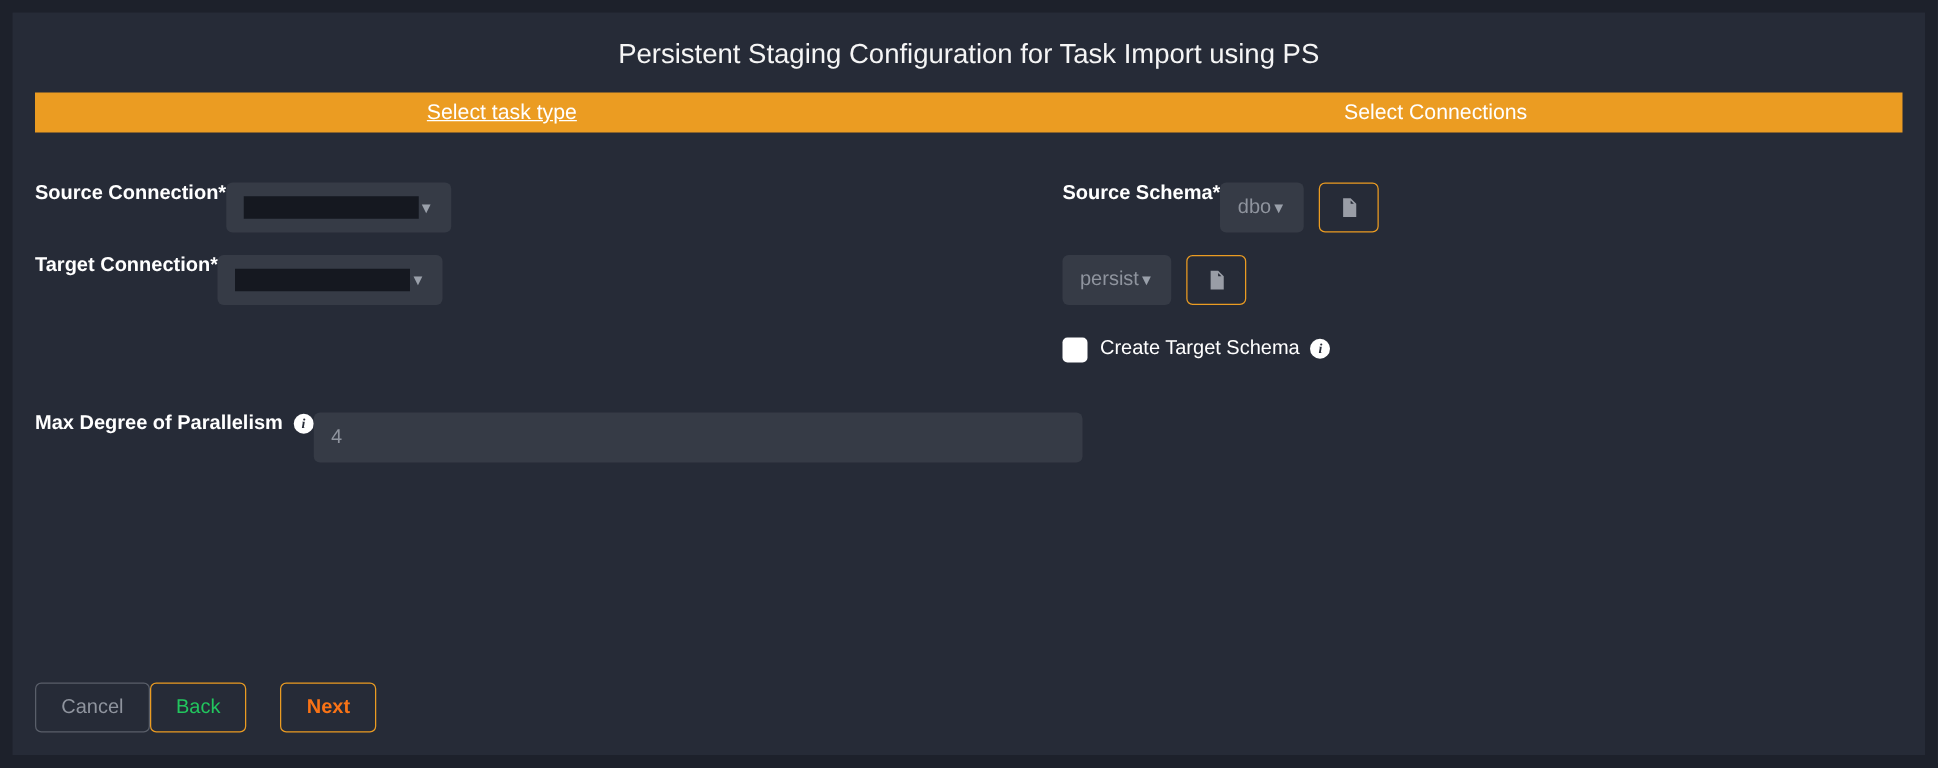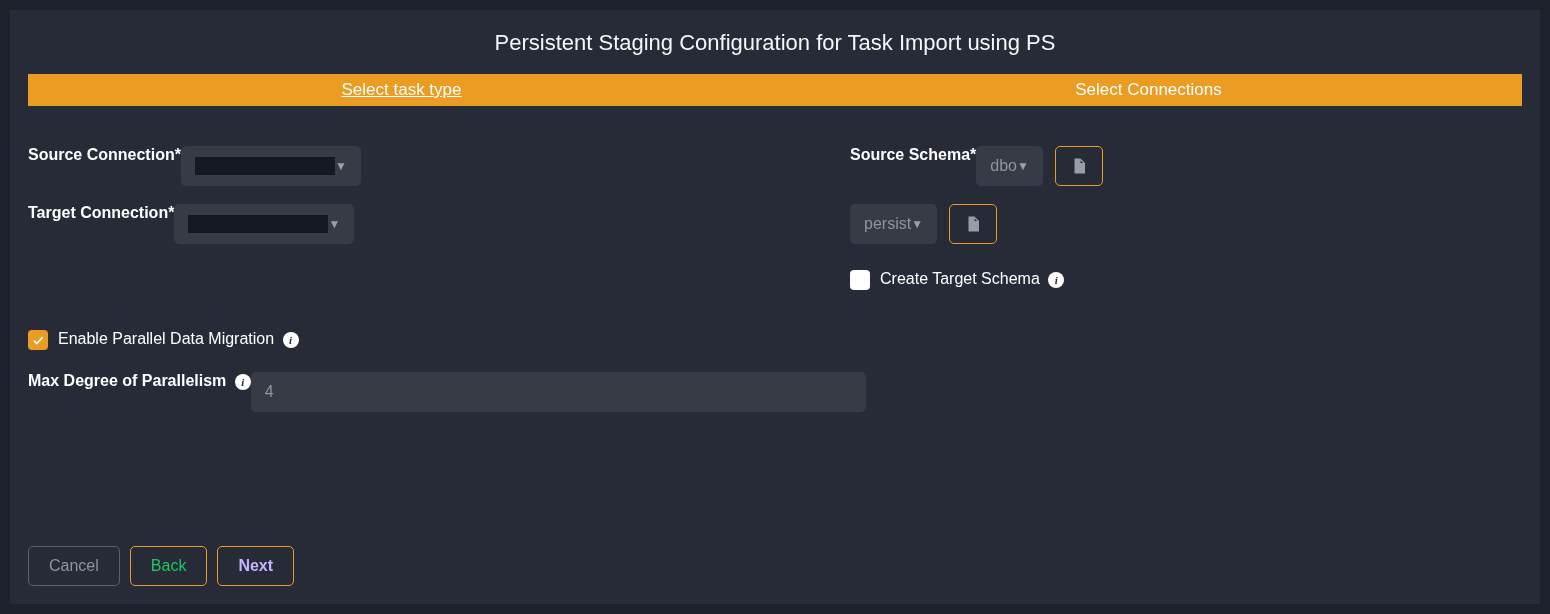--- a/index.html
+++ b/index.html
@@ -158,21 +158,20 @@
     vertical-align: middle;
   }
   .left-col-extra {
     margin-top: 40px;
   }
   .buttons {
     position: absolute;
     bottom: 18px;
     left: 18px;
     display: flex;
-    gap: 10px;
   }
   .btn {
     height: 40px;
     padding: 0 20px;
     border-radius: 5px;
     background: transparent;
     font-size: 16px;
     cursor: pointer;
     display: flex;
     align-items: center;
@@ -180,22 +179,23 @@
   .btn.cancel {
     border: 1px solid #5a5f6a;
     color: #8f949e;
   }
   .btn.back {
     border: 1px solid #eb9c22;
     color: #22c55e;
   }
   .btn.next {
     border: 1px solid #eb9c22;
-    color: #c4b5fd;
+    color: #f97316;
     font-weight: 600;
+    margin-left: 27px;
   }
 </style>
 </head>
 <body>
 
 <div class="panel">
 
   <div class="page-title">Persistent Staging Configuration for Task Import using PS</div>
 
   <div class="step-bar">
@@ -259,31 +259,20 @@
       <div class="checkbox unchecked"></div>
       <span class="check-label">
         <span>Create Target Schema</span>
         <span class="info-icon">i</span>
       </span>
     </div>
 
   </div>
 
   <div class="left-col-extra">
-    <div class="checkbox-row" style="margin-bottom:22px;">
-      <div class="checkbox checked">
-        <svg viewBox="0 0 24 24">
-            <polyline points="5 13 10 18 20 7"></polyline>
-          </svg>
-      </div>
-      <span class="check-label">
-        <span>Enable Parallel Data Migration</span>
-        <span class="info-icon">i</span>
-      </span>
-    </div>
     <div class="form-group">
       <div class="label" style="font-weight:600;">
         <span>Max Degree of Parallelism</span>
         <span class="info-icon">i</span>
       </div>
       <input class="input" type="text" readonly="" value="4" style="">
     </div>
   </div>
 
   <div class="buttons">

